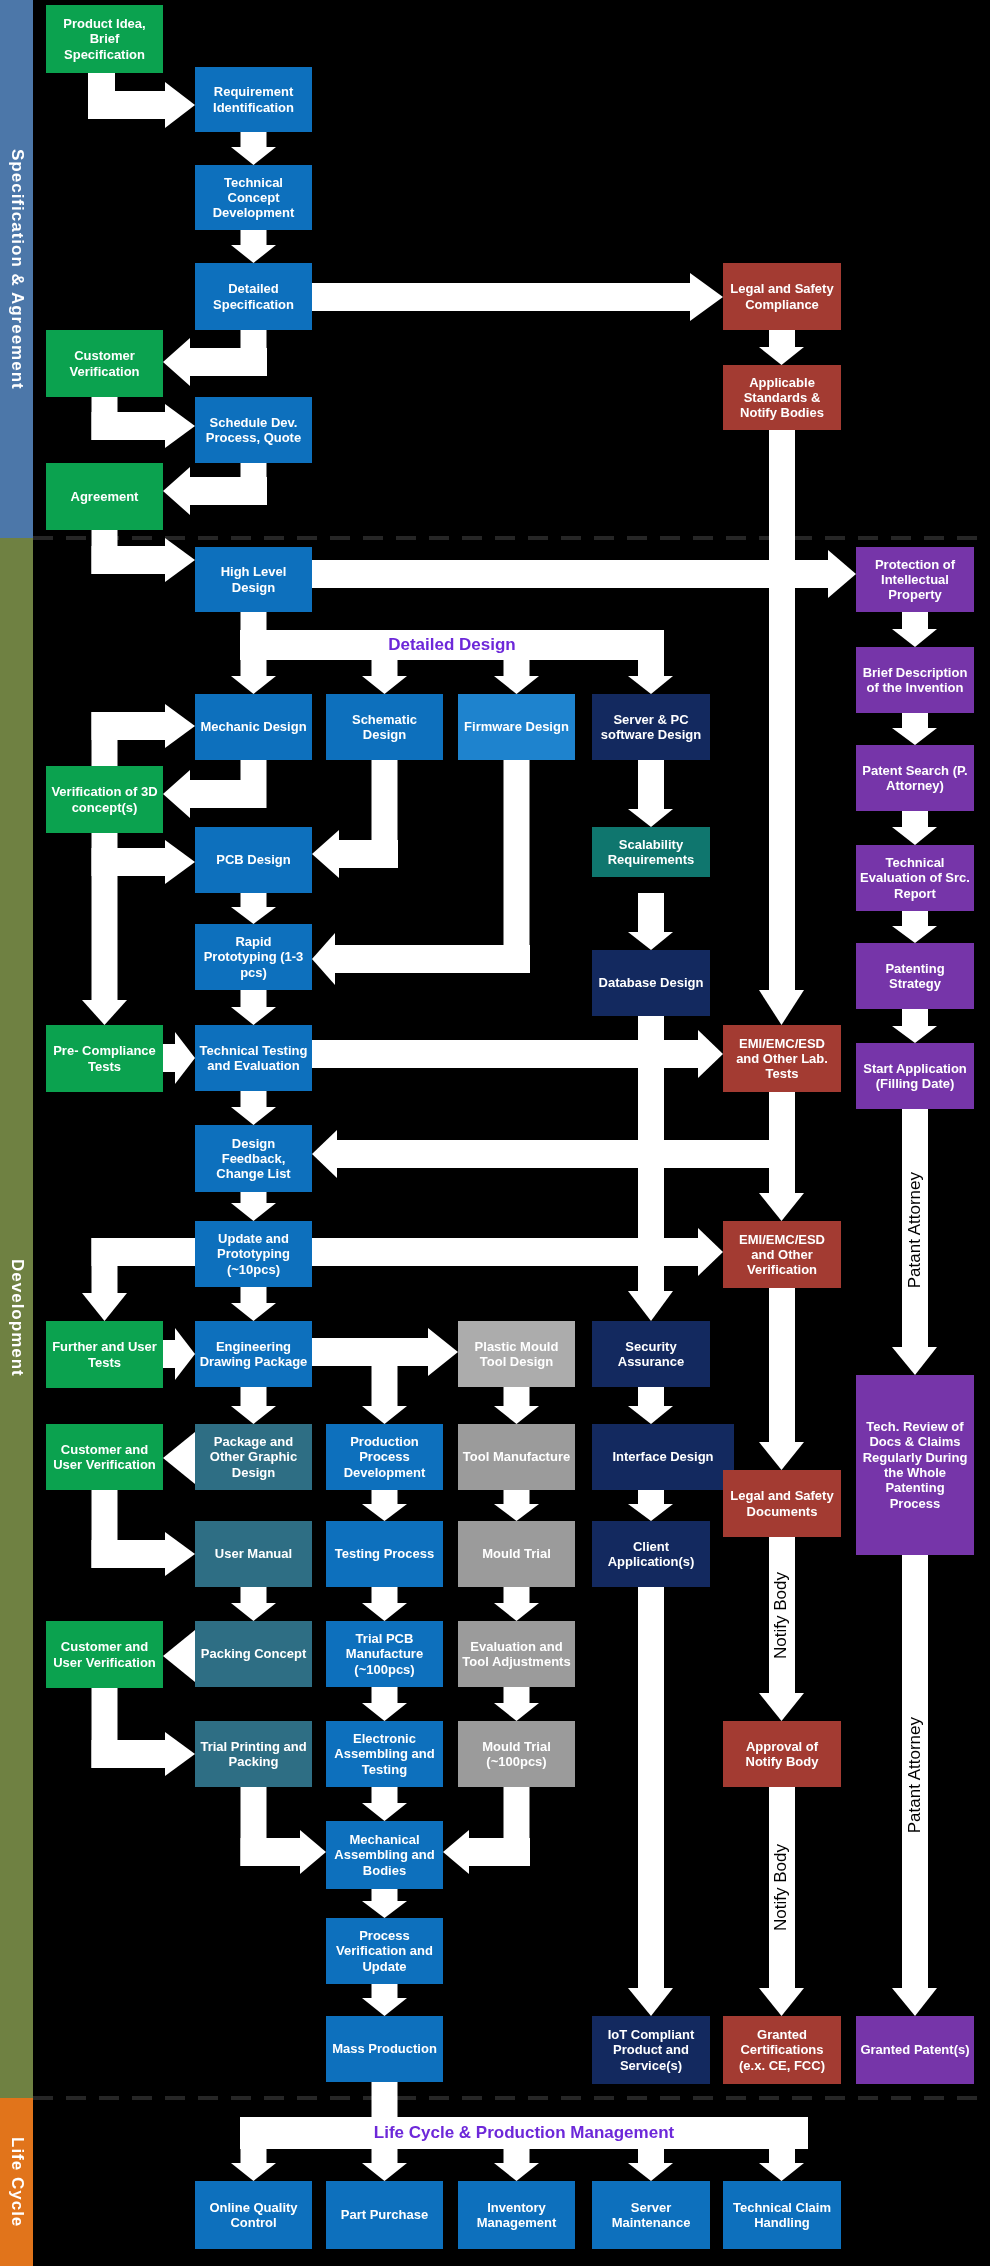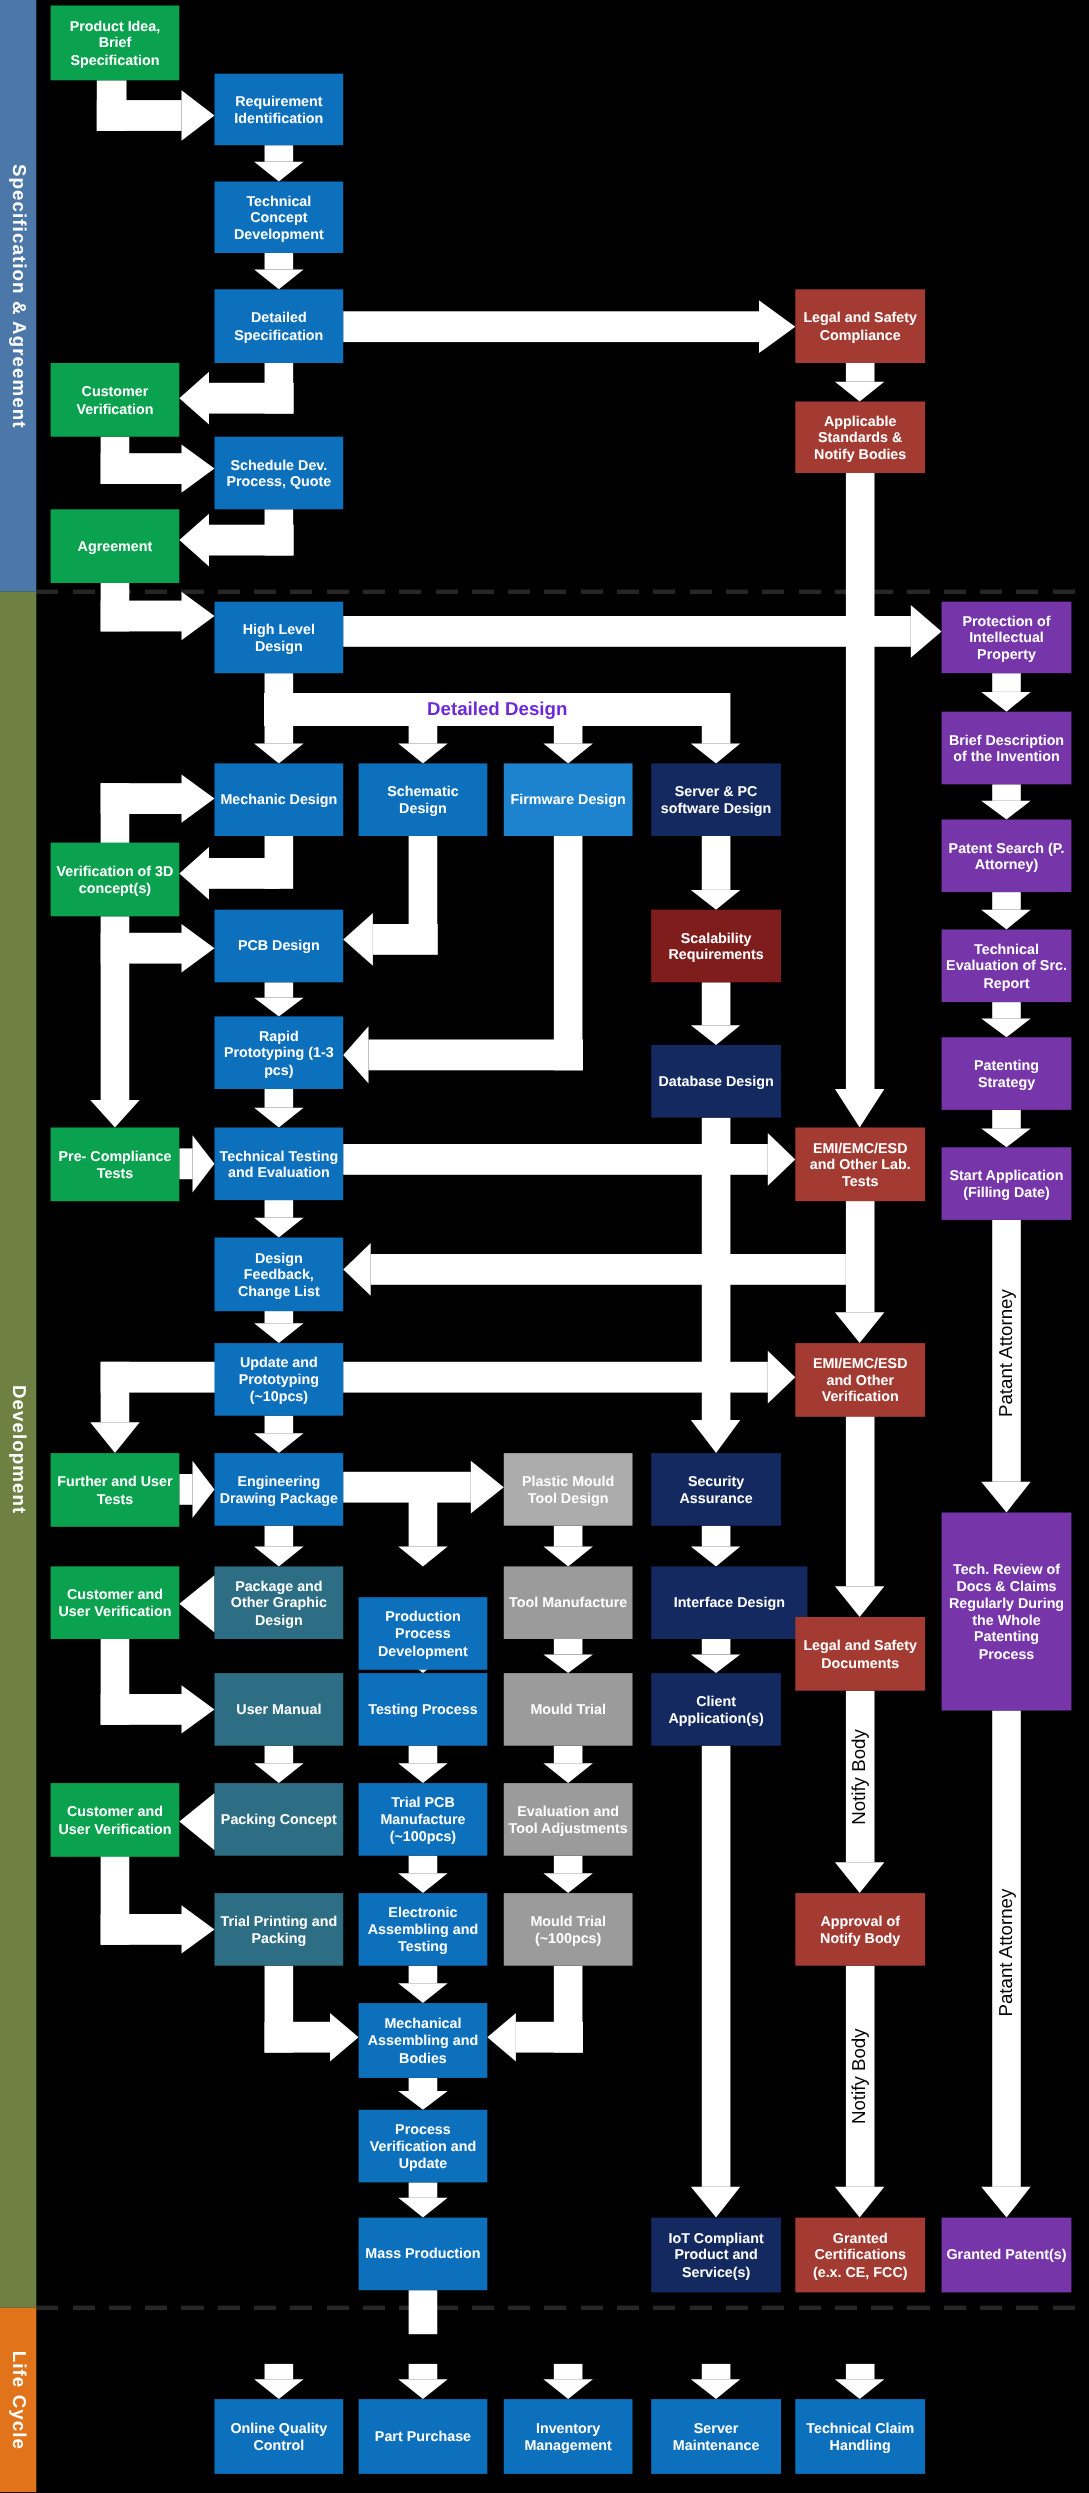--- a/index.html
+++ b/index.html
@@ -193,61 +193,62 @@
       <polygon points="892,629 937,629 915,647" fill="#FFFFFF"></polygon>
       <polygon points="892,728 937,728 915,745" fill="#FFFFFF"></polygon>
       <polygon points="892,827 937,827 915,845" fill="#FFFFFF"></polygon>
       <polygon points="892,926 937,926 915,943" fill="#FFFFFF"></polygon>
       <polygon points="892,1026 937,1026 915,1043" fill="#FFFFFF"></polygon>
       <polygon points="892,1347 937,1347 915,1375" fill="#FFFFFF"></polygon>
       <polygon points="892,1988 937,1988 915,2016" fill="#FFFFFF"></polygon>
     </svg>
 
   <div class="banner" style="left:240px;top:630px;width:424px;height:30px;">Detailed Design</div>
+  <div class="banner" style="left:240px;top:2117px;width:568px;height:32px;">Life Cycle &amp; Production Management</div>
 
   <div id="nodes">
       <div class="node" style="left: 46px; top: 5px; width: 117px; height: 68px; background: rgb(11, 162, 79);">Product Idea, Brief Specification</div>
       <div class="node" style="left: 195px; top: 67px; width: 117px; height: 65px; background: rgb(13, 112, 189);">Requirement Identification</div>
       <div class="node" style="left: 195px; top: 165px; width: 117px; height: 65px; background: rgb(13, 112, 189);">Technical Concept Development</div>
       <div class="node" style="left: 195px; top: 263px; width: 117px; height: 67px; background: rgb(13, 112, 189);">Detailed Specification</div>
       <div class="node" style="left: 723px; top: 263px; width: 118px; height: 67px; background: rgb(163, 59, 50);">Legal and Safety Compliance</div>
       <div class="node" style="left: 46px; top: 330px; width: 117px; height: 67px; background: rgb(11, 162, 79);">Customer Verification</div>
       <div class="node" style="left: 195px; top: 397px; width: 117px; height: 66px; background: rgb(13, 112, 189);">Schedule Dev. Process, Quote</div>
       <div class="node" style="left: 723px; top: 365px; width: 118px; height: 65px; background: rgb(163, 59, 50);">Applicable Standards &amp; Notify Bodies</div>
       <div class="node" style="left: 46px; top: 463px; width: 117px; height: 67px; background: rgb(11, 162, 79);">Agreement</div>
       <div class="node" style="left: 195px; top: 547px; width: 117px; height: 65px; background: rgb(13, 112, 189);">High Level Design</div>
       <div class="node" style="left: 856px; top: 547px; width: 118px; height: 65px; background: rgb(118, 53, 169);">Protection of Intellectual Property</div>
       <div class="node" style="left: 195px; top: 694px; width: 117px; height: 66px; background: rgb(13, 112, 189);">Mechanic Design</div>
       <div class="node" style="left: 326px; top: 694px; width: 117px; height: 66px; background: rgb(13, 112, 189);">Schematic Design</div>
       <div class="node" style="left: 458px; top: 694px; width: 117px; height: 66px; background: rgb(30, 131, 206);">Firmware Design</div>
       <div class="node" style="left: 592px; top: 694px; width: 118px; height: 66px; background: rgb(19, 41, 95);">Server &amp; PC software Design</div>
       <div class="node" style="left: 46px; top: 766px; width: 117px; height: 67px; background: rgb(11, 162, 79);">Verification of 3D concept(s)</div>
       <div class="node" style="left: 195px; top: 827px; width: 117px; height: 66px; background: rgb(13, 112, 189);">PCB Design</div>
-      <div class="node" style="left: 592px; top: 827px; width: 118px; height: 66px; background: #7f1d1d;">Scalability Requirements</div>
+      <div class="node" style="left: 592px; top: 827px; width: 118px; height: 50px; background: #0f766e;">Scalability Requirements</div>
       <div class="node" style="left: 856px; top: 647px; width: 118px; height: 66px; background: rgb(118, 53, 169);">Brief Description of the Invention</div>
       <div class="node" style="left: 856px; top: 745px; width: 118px; height: 66px; background: rgb(118, 53, 169);">Patent Search (P. Attorney)</div>
       <div class="node" style="left: 856px; top: 845px; width: 118px; height: 66px; background: rgb(118, 53, 169);">Technical Evaluation of Src. Report</div>
       <div class="node" style="left: 856px; top: 943px; width: 118px; height: 66px; background: rgb(118, 53, 169);">Patenting Strategy</div>
       <div class="node" style="left: 195px; top: 924px; width: 117px; height: 66px; background: rgb(13, 112, 189);">Rapid Prototyping (1-3 pcs)</div>
       <div class="node" style="left: 592px; top: 950px; width: 118px; height: 66px; background: rgb(19, 41, 95);">Database Design</div>
       <div class="node" style="left: 46px; top: 1025px; width: 117px; height: 67px; background: rgb(11, 162, 79);">Pre- Compliance Tests</div>
       <div class="node" style="left: 195px; top: 1025px; width: 117px; height: 66px; background: rgb(13, 112, 189);">Technical Testing and Evaluation</div>
       <div class="node" style="left: 723px; top: 1025px; width: 118px; height: 67px; background: rgb(163, 59, 50);">EMI/EMC/ESD and Other Lab. Tests</div>
       <div class="node" style="left: 856px; top: 1043px; width: 118px; height: 66px; background: rgb(118, 53, 169);">Start Application (Filling Date)</div>
       <div class="node" style="left: 195px; top: 1125px; width: 117px; height: 67px; background: rgb(13, 112, 189);">Design Feedback, Change List</div>
       <div class="node" style="left: 195px; top: 1221px; width: 117px; height: 66px; background: rgb(13, 112, 189);">Update and Prototyping (~10pcs)</div>
       <div class="node" style="left: 723px; top: 1221px; width: 118px; height: 67px; background: rgb(163, 59, 50);">EMI/EMC/ESD and Other Verification</div>
       <div class="node" style="left: 46px; top: 1321px; width: 117px; height: 67px; background: rgb(11, 162, 79);">Further and User Tests</div>
       <div class="node" style="left: 195px; top: 1321px; width: 117px; height: 66px; background: rgb(13, 112, 189);">Engineering Drawing Package</div>
       <div class="node" style="left: 458px; top: 1321px; width: 117px; height: 66px; background: rgb(172, 172, 172);">Plastic Mould Tool Design</div>
       <div class="node" style="left: 592px; top: 1321px; width: 118px; height: 66px; background: rgb(19, 41, 95);">Security Assurance</div>
       <div class="node" style="left: 856px; top: 1375px; width: 118px; height: 180px; background: rgb(118, 53, 169);">Tech. Review of Docs &amp; Claims Regularly During the Whole Patenting Process</div>
       <div class="node" style="left: 46px; top: 1424px; width: 117px; height: 66px; background: rgb(11, 162, 79);">Customer and User Verification</div>
       <div class="node" style="left: 195px; top: 1424px; width: 117px; height: 66px; background: rgb(46, 110, 132);">Package and Other Graphic Design</div>
-      <div class="node" style="left: 326px; top: 1424px; width: 117px; height: 66px; background: rgb(13, 112, 189); margin-top: 28px;">Production Process Development</div>
+      <div class="node" style="left: 326px; top: 1424px; width: 117px; height: 66px; background: rgb(13, 112, 189);">Production Process Development</div>
       <div class="node" style="left: 458px; top: 1424px; width: 117px; height: 66px; background: rgb(155, 155, 155);">Tool Manufacture</div>
       <div class="node" style="left: 592px; top: 1424px; width: 142px; height: 66px; background: rgb(19, 41, 95);">Interface Design</div>
       <div class="node" style="left: 723px; top: 1470px; width: 118px; height: 67px; background: rgb(163, 59, 50);">Legal and Safety Documents</div>
       <div class="node" style="left: 195px; top: 1521px; width: 117px; height: 66px; background: rgb(46, 110, 132);">User Manual</div>
       <div class="node" style="left: 326px; top: 1521px; width: 117px; height: 66px; background: rgb(13, 112, 189);">Testing Process</div>
       <div class="node" style="left: 458px; top: 1521px; width: 117px; height: 66px; background: rgb(155, 155, 155);">Mould Trial</div>
       <div class="node" style="left: 592px; top: 1521px; width: 118px; height: 66px; background: rgb(19, 41, 95);">Client Application(s)</div>
       <div class="node" style="left: 46px; top: 1621px; width: 117px; height: 67px; background: rgb(11, 162, 79);">Customer and User Verification</div>
       <div class="node" style="left: 195px; top: 1621px; width: 117px; height: 66px; background: rgb(46, 110, 132);">Packing Concept</div>
       <div class="node" style="left: 326px; top: 1621px; width: 117px; height: 66px; background: rgb(13, 112, 189);">Trial PCB Manufacture (~100pcs)</div>

